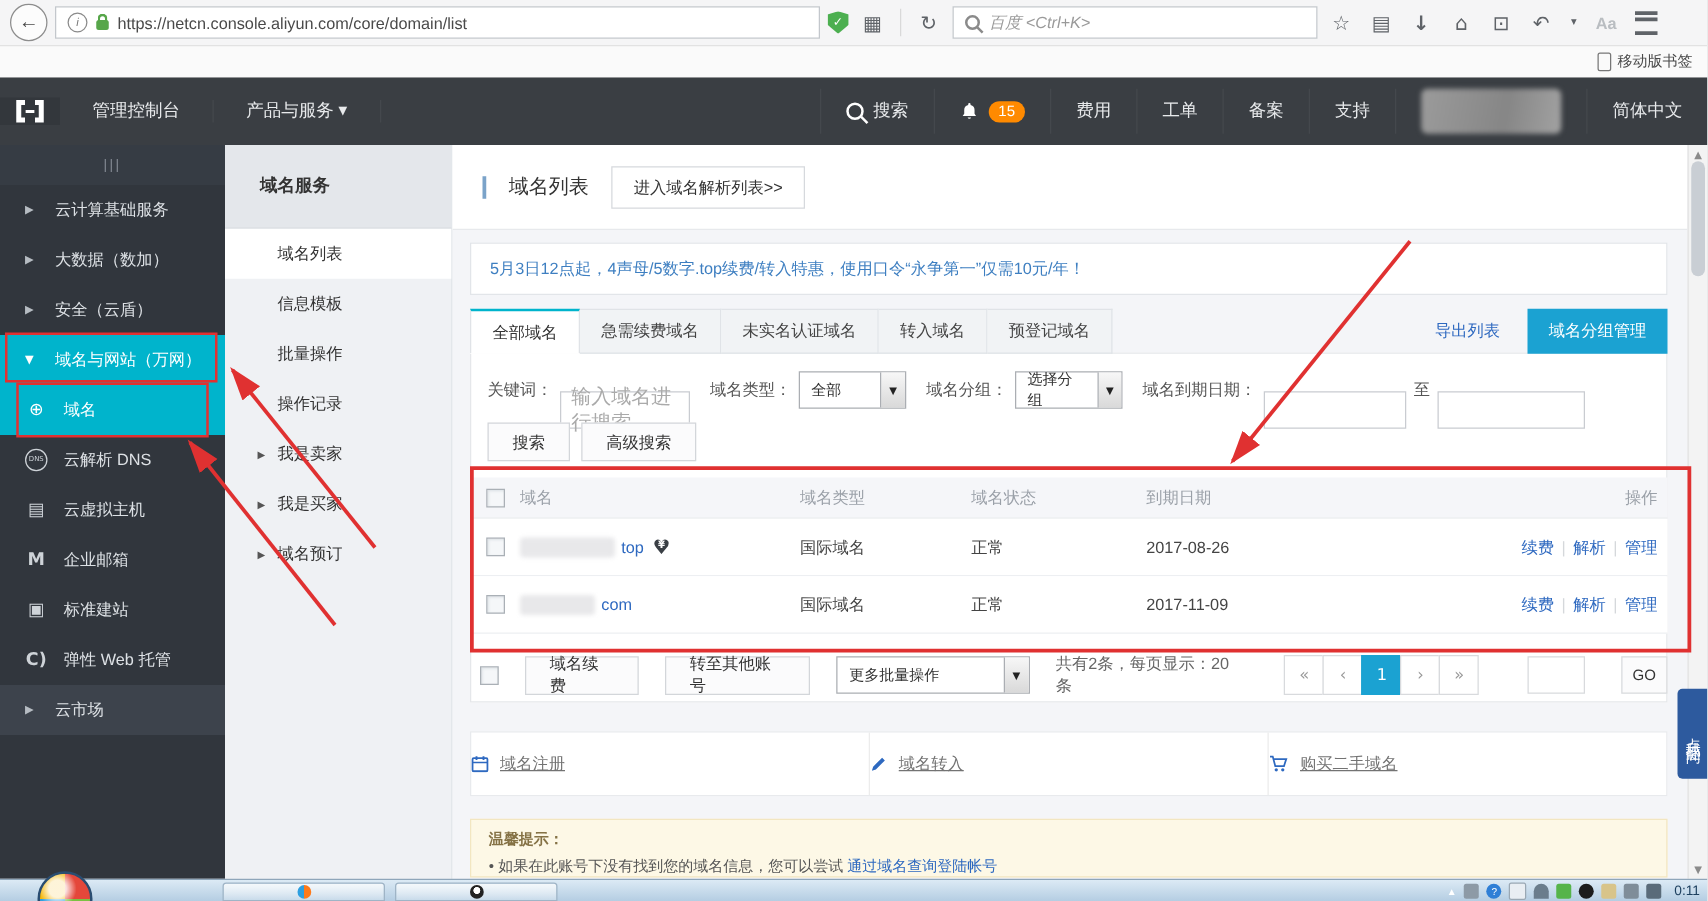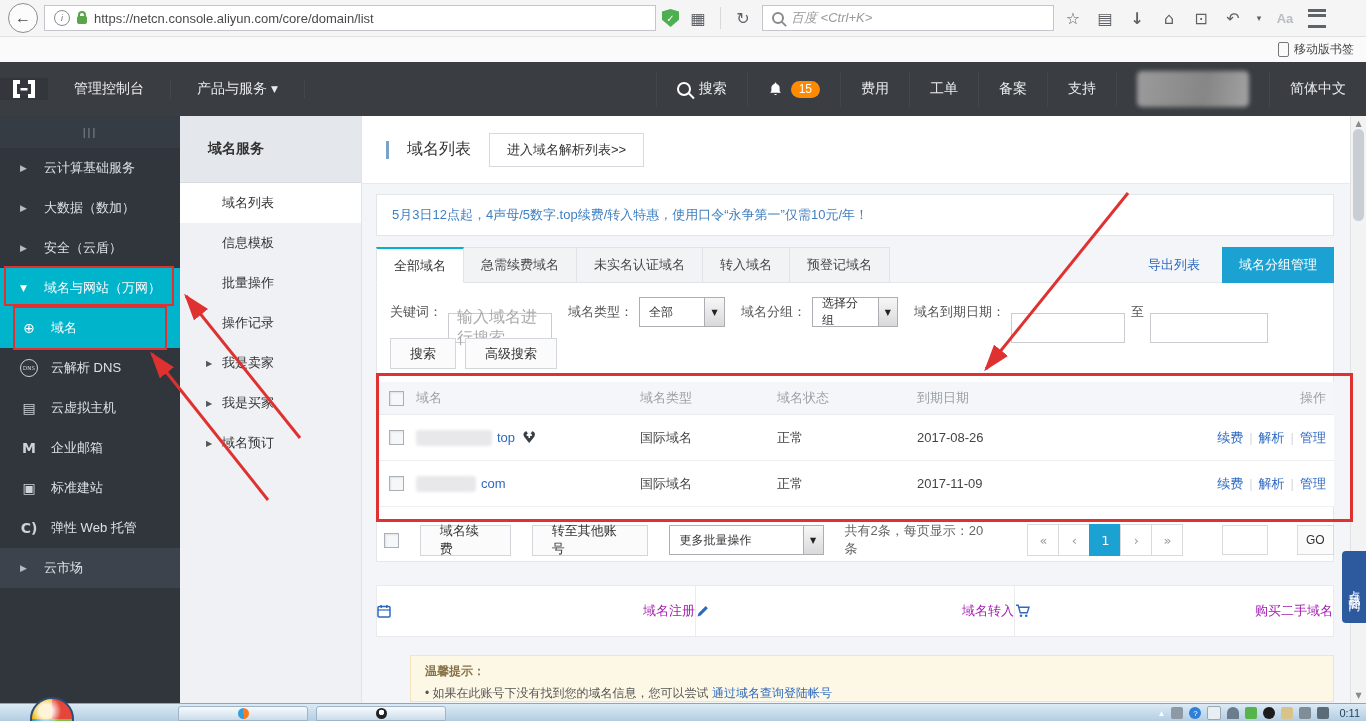--- a/index.html
+++ b/index.html
@@ -109,25 +109,25 @@
   .pager{display:flex;margin-left:14px;}
   .pg{width:30px;height:30px;border:1px solid #d8dadd;background:#fff;color:#999;display:flex;align-items:center;justify-content:center;
       margin-left:-1px;font-family:"DejaVu Sans",sans-serif;}
   .pg.active{background:#1ba2d2;border-color:#1ba2d2;color:#fff;}
   .pg-input{width:46px;height:30px;border:1px solid #d8dadd;background:#fff;margin-left:18px;box-sizing:border-box;}
   .go-btn{width:38px;height:30px;border:1px solid #d8dadd;background:#fbfbfc;color:#333;display:flex;align-items:center;
           justify-content:center;margin-left:8px;box-sizing:border-box;font-size:12px;}
   
   .footer-actions{position:absolute;top:469px;left:14px;right:16px;height:52px;background:#fff;border:1px solid #e8eaed;
                   display:flex;box-sizing:border-box;}
-  .fa-col{flex:1;display:flex;align-items:center;justify-content:space-between;gap:9px;color:#a21caf;border-left:1px solid #ececec;}
+  .fa-col{flex:1;display:flex;align-items:center;justify-content:flex-start;gap:9px;color:#737373;border-left:1px solid #ececec;text-decoration:underline;}
   .fa-col:first-child{border-left:none;}
   
   .tips{position:absolute;top:539px;left:14px;right:16px;height:47px;background:#fdf8e6;border:1px solid #f2e6c1;
-        padding:7px 14px;font-size:12px;color:#555;box-sizing:border-box;margin-left:34px;}
+        padding:7px 14px;font-size:12px;color:#555;box-sizing:border-box;}
   .tips-title{color:#857245;font-weight:bold;margin-bottom:5px;}
   
   .scrollbar{position:absolute;top:116px;right:0;width:16px;height:587px;background:#f3f3f3;border-left:1px solid #e2e2e2;box-sizing:border-box;}
   .sb-arrow{position:absolute;left:0;width:15px;text-align:center;font-size:8px;color:#8a8a8a;font-family:"DejaVu Sans",sans-serif;}
   .sb-thumb{position:absolute;top:13px;left:2px;width:11px;height:92px;background:#c9ced4;border-radius:6px;}
   .ask-tab{position:absolute;right:0;top:551px;width:24px;height:72px;background:#2d5a9e;color:#fff;border-radius:4px 0 0 4px;
            writing-mode:vertical-rl;display:flex;align-items:center;justify-content:center;font-size:12px;letter-spacing:3px;}
   
   .taskbar{position:absolute;left:0;bottom:0;width:1366px;height:18px;background:linear-gradient(#dceaf5,#b4cde2);border-top:1px solid #8fa6ba;box-sizing:border-box;}
   .orb{position:absolute;left:30px;top:-7px;width:44px;height:44px;border-radius:50%;border:2px solid #2a4d71;

